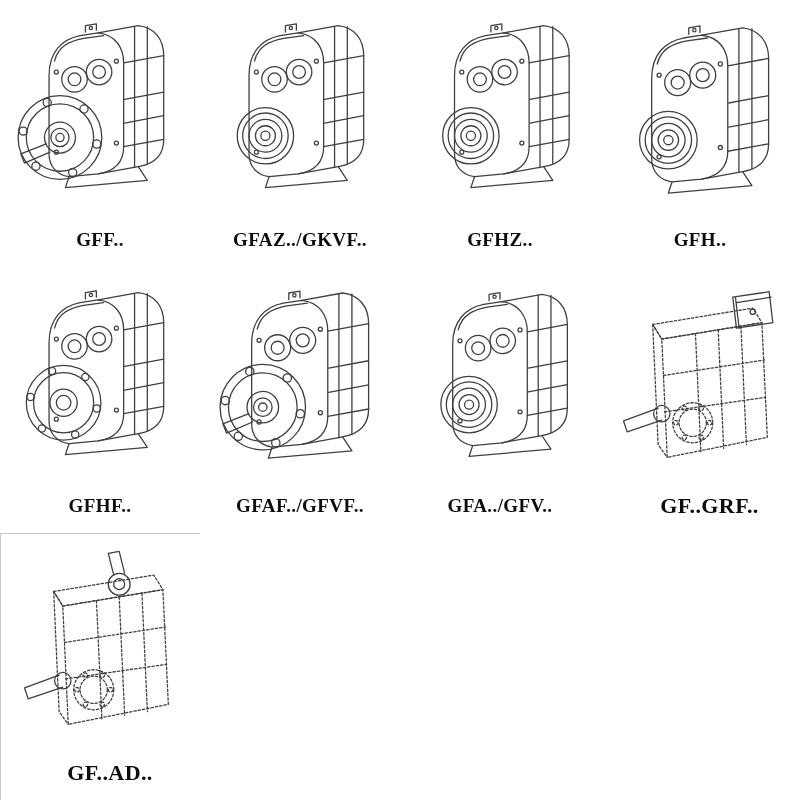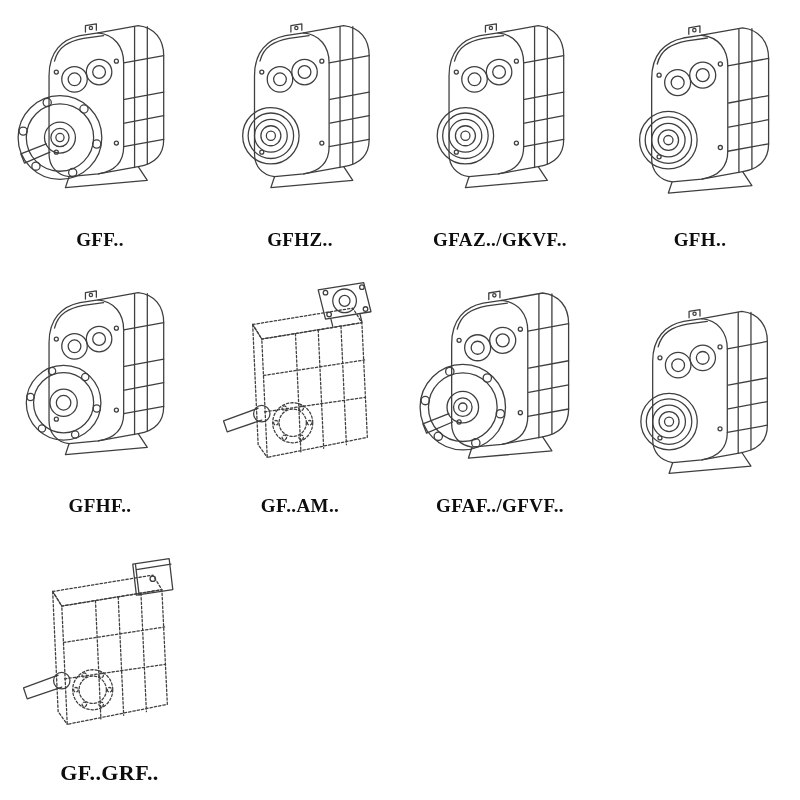--- a/index.html
+++ b/index.html
@@ -133,72 +133,62 @@
         <use href="#bodyA"></use>
           <use href="#flangeBig"></use>
       </svg>
     </div>
     <figcaption class="label">GFF..</figcaption>
   </figure>
 
   <figure class="cell">
     <div class="art">
       <svg class="draw" viewBox="0 0 200 230">
-        <g transform="translate(6,0)">
-            <use href="#bodyA"></use>
-            <use href="#bore"></use>
-          </g>
-      </svg>
-    </div>
-    <figcaption class="label">GFHZ..</figcaption>
-  </figure>
-
-  <figure class="cell">
-    <div class="art">
-      <svg class="draw" viewBox="0 0 200 230">
         <use href="#bodyA"></use>
           <use href="#bore"></use>
       </svg>
     </div>
     <figcaption class="label">GFAZ../GKVF..</figcaption>
   </figure>
 
   <figure class="cell">
     <div class="art">
       <svg class="draw" viewBox="0 0 200 230">
+        <g transform="translate(6,0)">
+            <use href="#bodyA"></use>
+            <use href="#bore"></use>
+          </g>
+      </svg>
+    </div>
+    <figcaption class="label">GFHZ..</figcaption>
+  </figure>
+
+  <figure class="cell">
+    <div class="art">
+      <svg class="draw" viewBox="0 0 200 230">
         <g transform="translate(2,2) scale(1.02)">
             <use href="#bodyA"></use>
             <use href="#bore"></use>
           </g>
       </svg>
     </div>
     <figcaption class="label">GFH..</figcaption>
   </figure>
 
   <figure class="cell">
     <div class="art">
       <svg class="draw" viewBox="0 0 200 230">
         <use href="#bodyA"></use>
           <use href="#flangeMed"></use>
       </svg>
     </div>
     <figcaption class="label">GFHF..</figcaption>
   </figure>
 
 
-  <figure class="cell">
-    <div class="art">
-      <svg class="draw" viewBox="0 0 200 230">
-        <use href="#bodyB" class="dash"></use>
-          <use href="#shaftB"></use>
-          <use href="#amFlange"></use>
-      </svg>
-    </div>
-    <figcaption class="label">GF..AM..</figcaption>
-  </figure>
 
 
   <figure class="cell">
     <div class="art">
       <svg class="draw" viewBox="0 0 200 230">
         <g transform="translate(2,0) scale(1.02)">
             <use href="#bodyA"></use>
             <use href="#flangeBig"></use>
           </g>
       </svg>
@@ -208,27 +198,38 @@
 
   <figure class="cell">
     <div class="art">
       <svg class="draw" viewBox="0 0 200 230">
         <g transform="translate(4,2)">
             <use href="#bodyA"></use>
             <use href="#bore"></use>
           </g>
       </svg>
     </div>
+    <figcaption class="label">GFA../GFV..</figcaption>
   </figure>
 
   <figure class="cell">
     <div class="art">
       <svg class="draw" viewBox="0 0 200 230">
         <use href="#bodyB" class="dash"></use>
           <use href="#shaftB"></use>
           <use href="#grfBox"></use>
       </svg>
     </div>
     <figcaption class="label lg">GF..GRF..</figcaption>
   </figure>
 
+  <figure class="cell boxed">
+    <div class="art">
+      <svg class="draw" viewBox="0 0 200 230">
+        <use href="#bodyB" class="dash"></use>
+          <use href="#shaftB"></use>
+          <use href="#adAdapter"></use>
+      </svg>
+    </div>
+    <figcaption class="label lg">GF..AD..</figcaption>
+  </figure>
 
 </div>
 
 </body></html>

